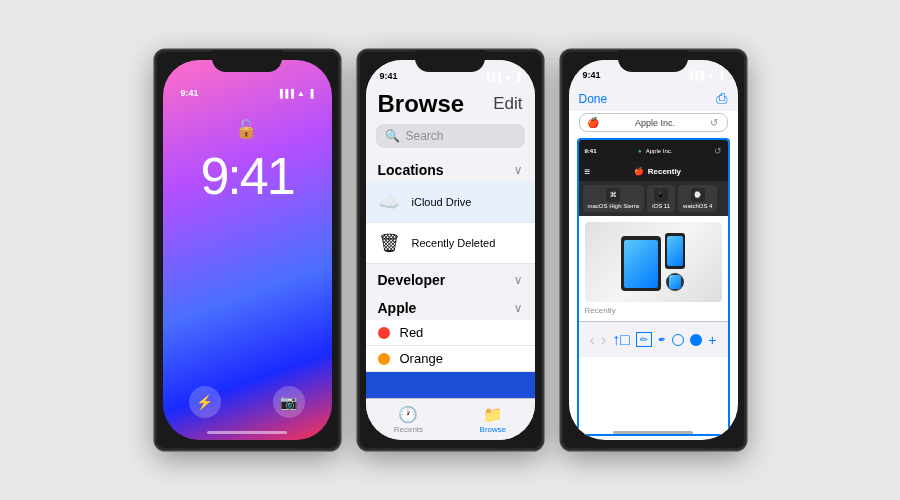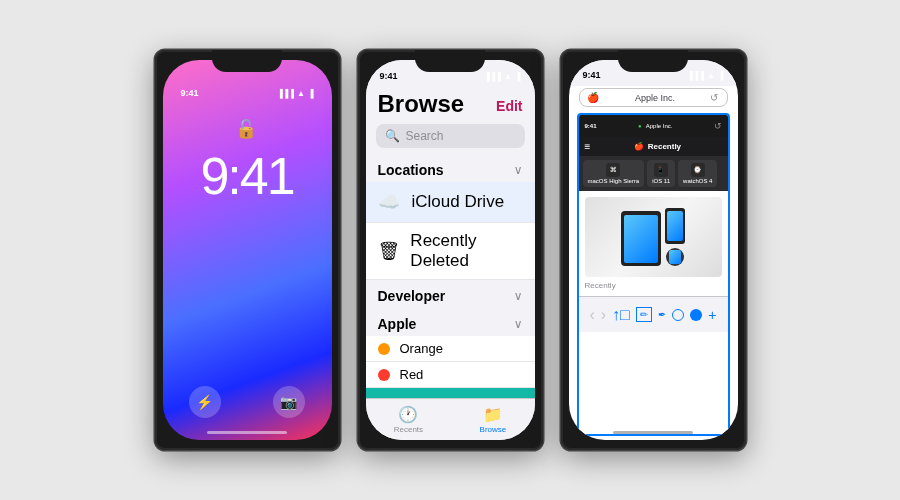--- a/index.html
+++ b/index.html
@@ -127,39 +127,38 @@
       display: flex;
       justify-content: space-between;
       align-items: flex-end;
     }
     .files-title {
       font-size: 24px;
       font-weight: 700;
       color: #000;
     }
     .files-edit {
-      font-size: 14px;
-      color: #be185d;
+      font-size: 17px;
+      color: #404040;
       padding-bottom: 4px;
-      font-weight: bold;
     }
     .files-search {
       background: rgba(120,120,128,0.16);
       border-radius: 8px;
       margin: 0 10px 6px;
       padding: 5px 10px;
       font-size: 12px;
       color: #8e8e93;
       display: flex;
       align-items: center;
       gap: 5px;
     }
     .files-content {
       flex: 1;
-      background: #14b8a6;
+      background: #1d4ed8;
       overflow: hidden;
     }
     .files-section-header {
       display: flex;
       justify-content: space-between;
       align-items: center;
       padding: 8px 12px 4px;
       background: #f2f2f7;
     }
     .files-section-title {
@@ -170,21 +169,21 @@
     .files-chevron { color: #8e8e93; font-size: 12px; }
     .files-row {
       display: flex;
       align-items: center;
       padding: 8px 12px;
       border-bottom: 0.5px solid #e5e5ea;
       background: white;
       gap: 10px;
     }
     .files-row-icon { width: 24px; height: 24px; display: flex; align-items: center; justify-content: center; font-size: 18px; }
-    .files-row-text { font-size: 17px; color: #000; }
+    .files-row-text { font-size: 11px; color: #000; }
     .files-tabbar {
       height: 42px;
       background: rgba(242,242,247,0.95);
       border-top: 0.5px solid #c6c6c8;
       display: flex;
       align-items: center;
       justify-content: space-around;
     }
     .files-tab {
       display: flex;
@@ -424,26 +423,26 @@
         </div>
         <div class="files-section-header">
           <span class="files-section-title">Developer</span>
           <span class="files-chevron">∨</span>
         </div>
         <div class="files-section-header">
           <span class="files-section-title">Apple</span>
           <span class="files-chevron">∨</span>
         </div>
         <div class="tag-row">
+          <div class="tag-dot" style="background:#ff3b30;"></div>
+          <span class="tag-label">Red</span>
+        </div>
+        <div class="tag-row">
           <div class="tag-dot" style="background:#ff9500;"></div>
           <span class="tag-label">Orange</span>
-        </div>
-        <div class="tag-row">
-          <div class="tag-dot" style="background:#ff3b30;"></div>
-          <span class="tag-label">Red</span>
         </div>
 
       </div>
       <div class="files-tabbar">
         <div class="files-tab">
           <span class="files-tab-icon">🕐</span>
           <span>Recents</span>
         </div>
         <div class="files-tab active">
           <span class="files-tab-icon">📁</span>
@@ -459,20 +458,24 @@
 
   <div class="screen">
     <div class="safari-bg">
       <div class="safari-statusbar">
         <span>9:41</span>
         <div class="status-icons">
           <span>▐▐▐</span>
           <span>▲</span>
           <span>▐</span>
         </div>
+      </div>
+      <div class="safari-topbar">
+        <span class="safari-done">Done</span>
+        <span class="safari-share-icon">⎙</span>
       </div>
       <div class="safari-urlbar">
         <span class="safari-apple-logo">🍎</span>
         <span class="safari-url-text">Apple Inc.</span>
         <span class="safari-reload">↺</span>
       </div>
       <div class="safari-webpage">
         <div class="safari-inner-top">
           <span class="safari-inner-status">9:41</span>
           <div style="flex:1;display:flex;justify-content:center;align-items:center;gap:4px;">

